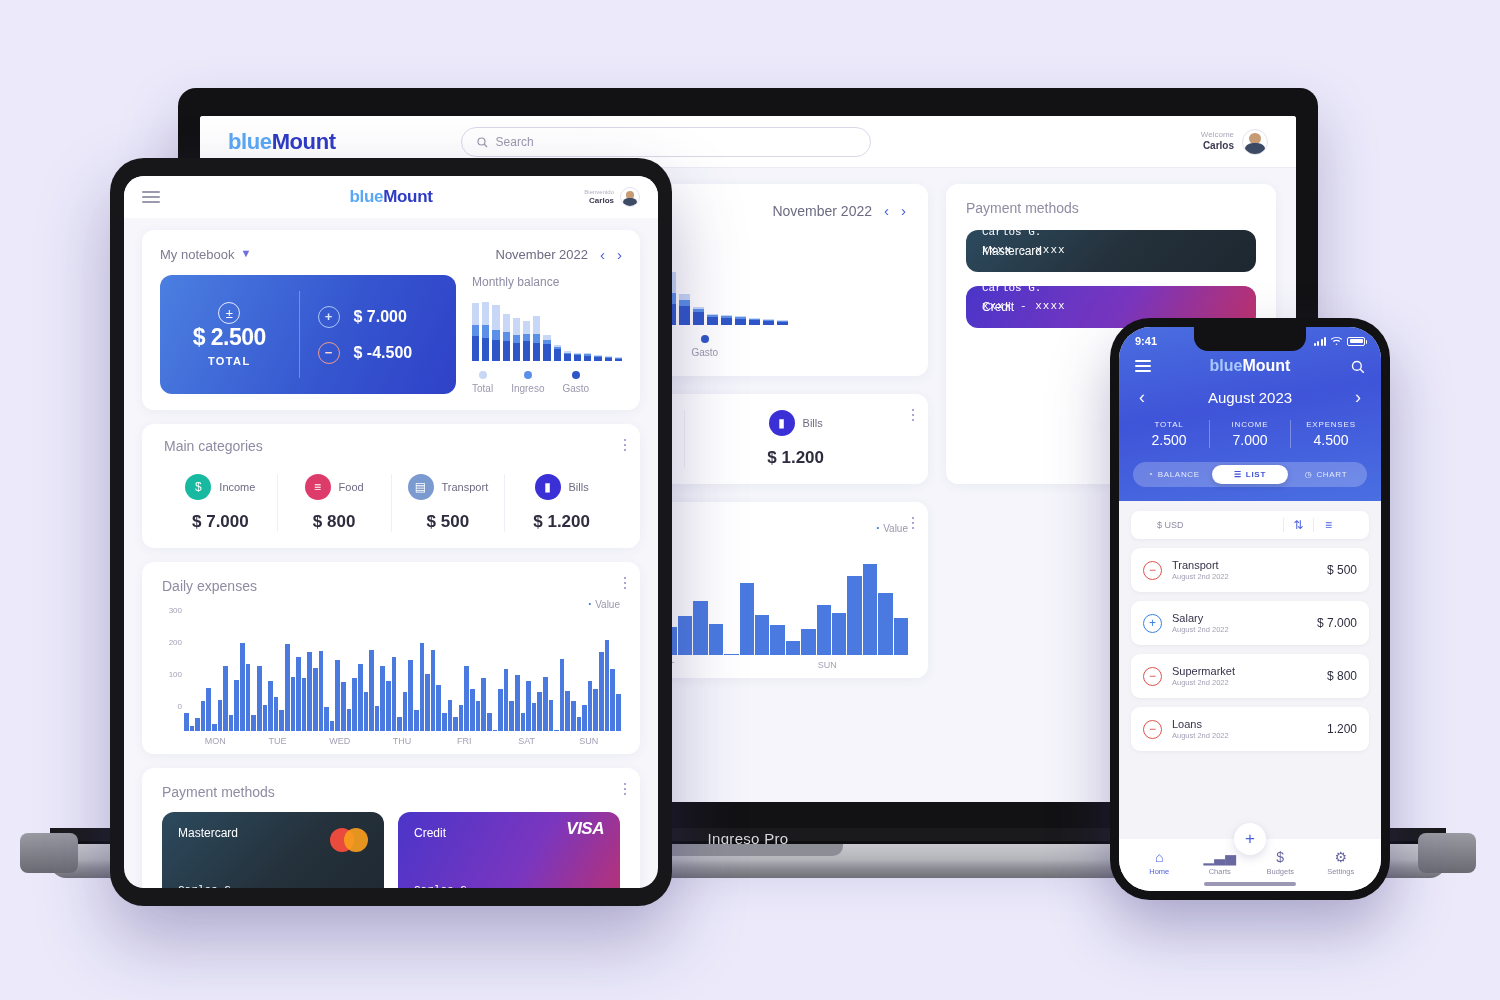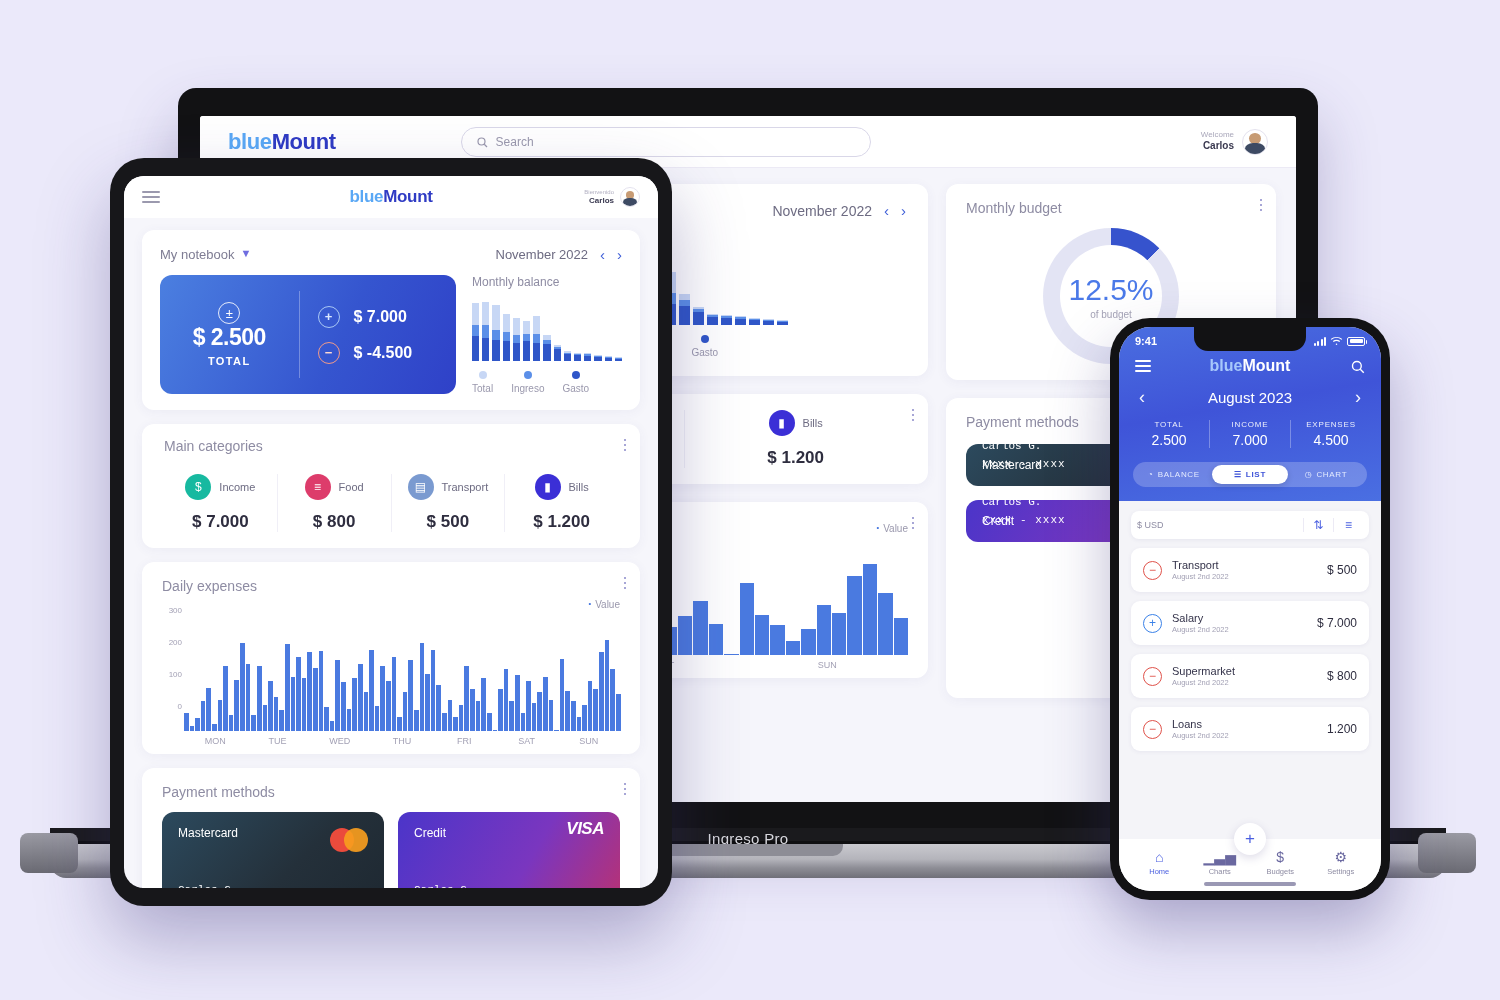--- a/index.html
+++ b/index.html
@@ -182,21 +182,21 @@
   .ph-month .arw{font-size:18px;opacity:.95;}
   .ph-stats { display:flex; padding:12px 10px 14px; }
   .ph-stat { flex:1; text-align:center; border-right:1px solid rgba(255,255,255,.3); }
   .ph-stat:last-child{border-right:none;}
   .ph-stat .k{font-size:8px;letter-spacing:.8px;opacity:.9;}
   .ph-stat .v{font-size:14px;margin-top:3px;}
   .ph-segs { margin:0 14px 14px; background:rgba(255,255,255,.22); border-radius:16px; display:flex; padding:3px; }
   .ph-seg { flex:1; text-align:center; font-size:8px; letter-spacing:.7px; padding:5px 0; border-radius:14px; display:flex; align-items:center; justify-content:center; gap:4px; color:#e4ebff; }
   .ph-seg.on { background:#fff; color:#3f54d8; font-weight:700; box-shadow:0 2px 6px rgba(0,0,0,.14); }
   .ph-list { flex:1; background:#f4f4f8; padding:10px 12px; overflow:hidden; }
-  .ph-filter { background:#fff; border-radius:8px; height:28px; display:flex; align-items:center; padding:0 6px; font-size:9px; color:#8e8ca3; box-shadow:0 1px 4px rgba(70,60,130,.08); }
+  .ph-filter { background:#fff; border-radius:8px; height:28px; display:flex; align-items:center; padding:0 26px; font-size:9px; color:#8e8ca3; box-shadow:0 1px 4px rgba(70,60,130,.08); }
   .ph-filter .sp{margin-left:auto;display:flex;align-items:center;gap:0;}
   .ph-filter .ic{width:30px;text-align:center;color:#4a5fe0;font-size:12px;border-left:1px solid #eceaf5;}
   .tx { background:#fff; border-radius:9px; height:44px; display:flex; align-items:center; padding:0 12px; margin-top:9px; box-shadow:0 1px 4px rgba(70,60,130,.07); }
   .tx-ic { width:19px;height:19px;border-radius:50%;border:1.6px solid;display:flex;align-items:center;justify-content:center;font-size:12px;line-height:1;margin-right:10px; }
   .tx-ic.neg{border-color:#e0524a;color:#e0524a;} .tx-ic.pos{border-color:#3b82e8;color:#3b82e8;}
   .tx-t .n{font-size:11px;color:#34334a;} .tx-t .d{font-size:7.5px;color:#a3a1b5;margin-top:1px;}
   .tx-amt{margin-left:auto;font-size:12px;color:#2e2d3f;font-weight:500;}
   .ph-tabbar { background:#fff; height:52px; display:flex; align-items:center; padding:0 10px 6px; position:relative; }
   .ph-tab { flex:1; text-align:center; font-size:7.5px; color:#8e8ca3; }
   .ph-tab.on { color:#4a5fe0; }
@@ -425,34 +425,20 @@
               <div class="xaxis" id="dtopXAxis">
                   <span>THU</span>
                   <span>FRI</span>
                   <span>SAT</span>
                   <span>SUN</span>
                 </div>
             </div>
           </div>
 
           <div style="display:flex;flex-direction:column;gap:18px;">
-            <div class="card donut-wrap">
-              <div class="kebab">
-                  <span></span>
-                  <span></span>
-                  <span></span>
-                </div>
-              <div class="card-title" style="text-align:left;">Monthly budget</div>
-              <div class="donut">
-                <div class="donut-val">
-                  <div class="p">12.5%</div>
-                  <div class="s">of budget</div>
-                </div>
-              </div>
-            </div>
             <div class="card pm" style="min-height:300px;">
               <div class="card-title">Payment methods</div>
               <div style="display:flex;flex-direction:column;gap:14px;margin-top:14px;">
                 <div class="pm-card pm-mc">
                   <div class="pm-name">Mastercard</div>
                   <div class="pm-holder">Carlos G.</div>
                   <div class="pm-num">xxxx - xxxx</div>
                 </div>
                 <div class="pm-card pm-cr">
                   <div class="pm-name">Credit</div>

